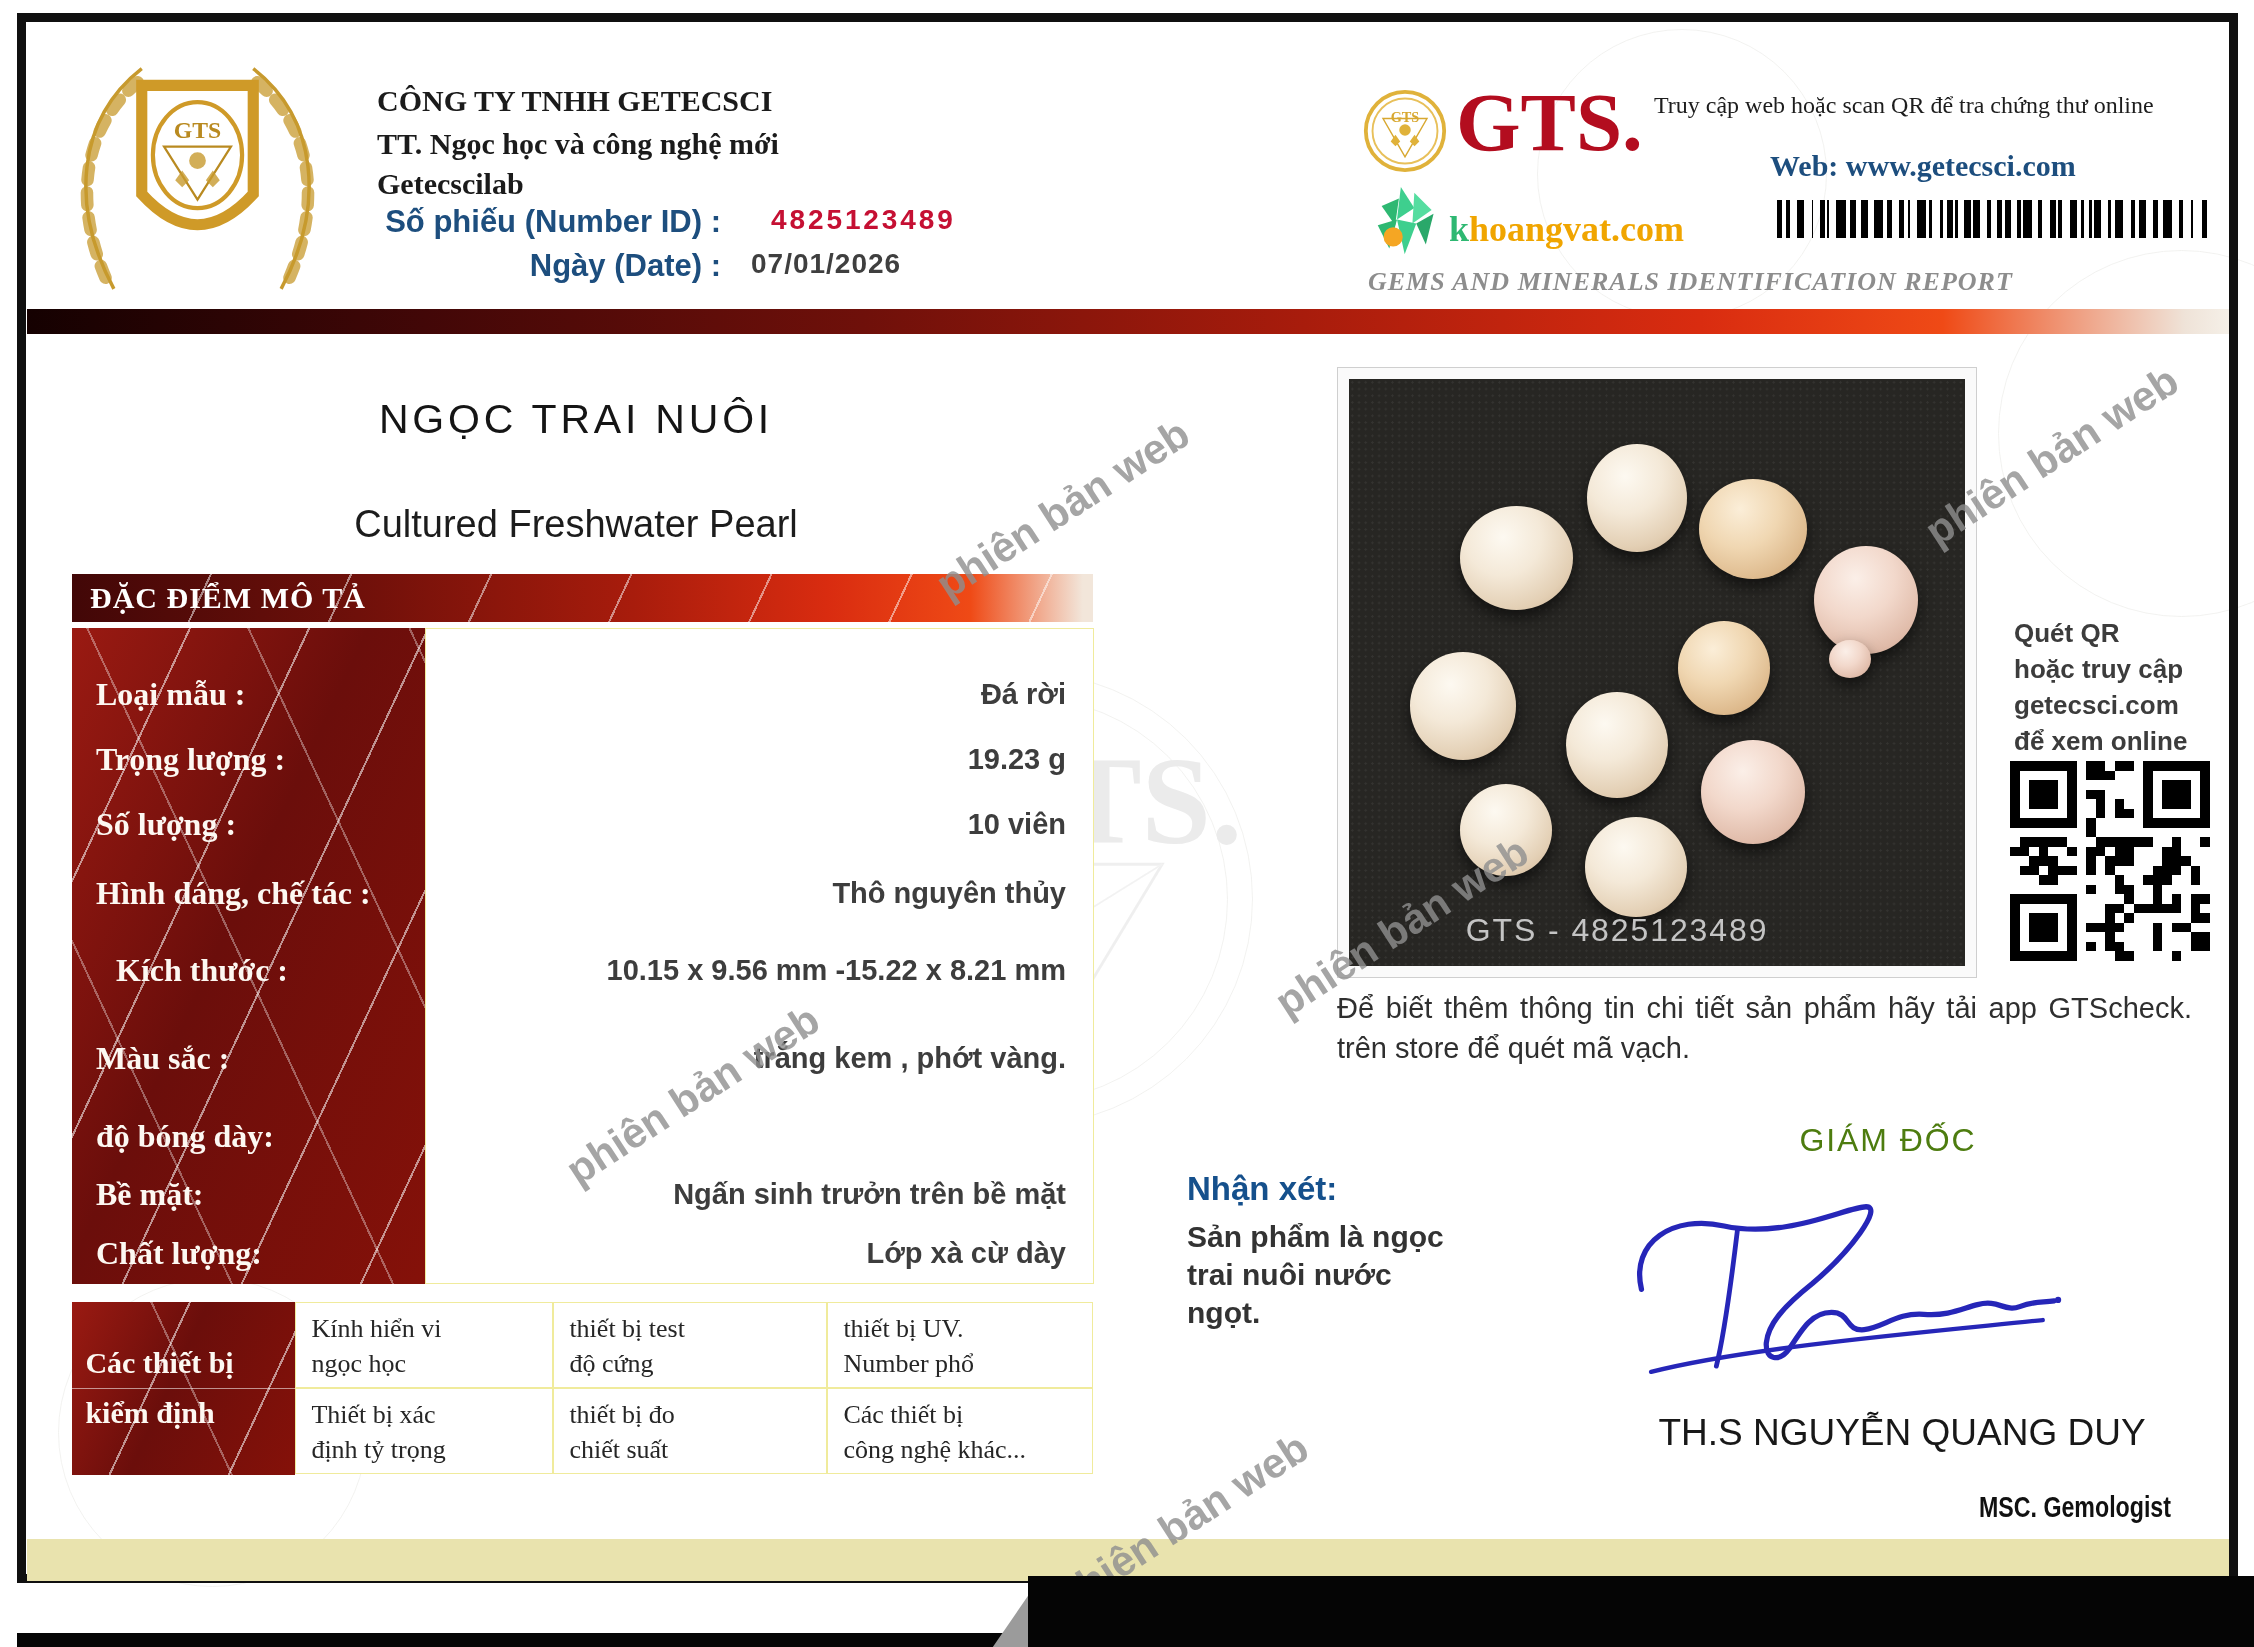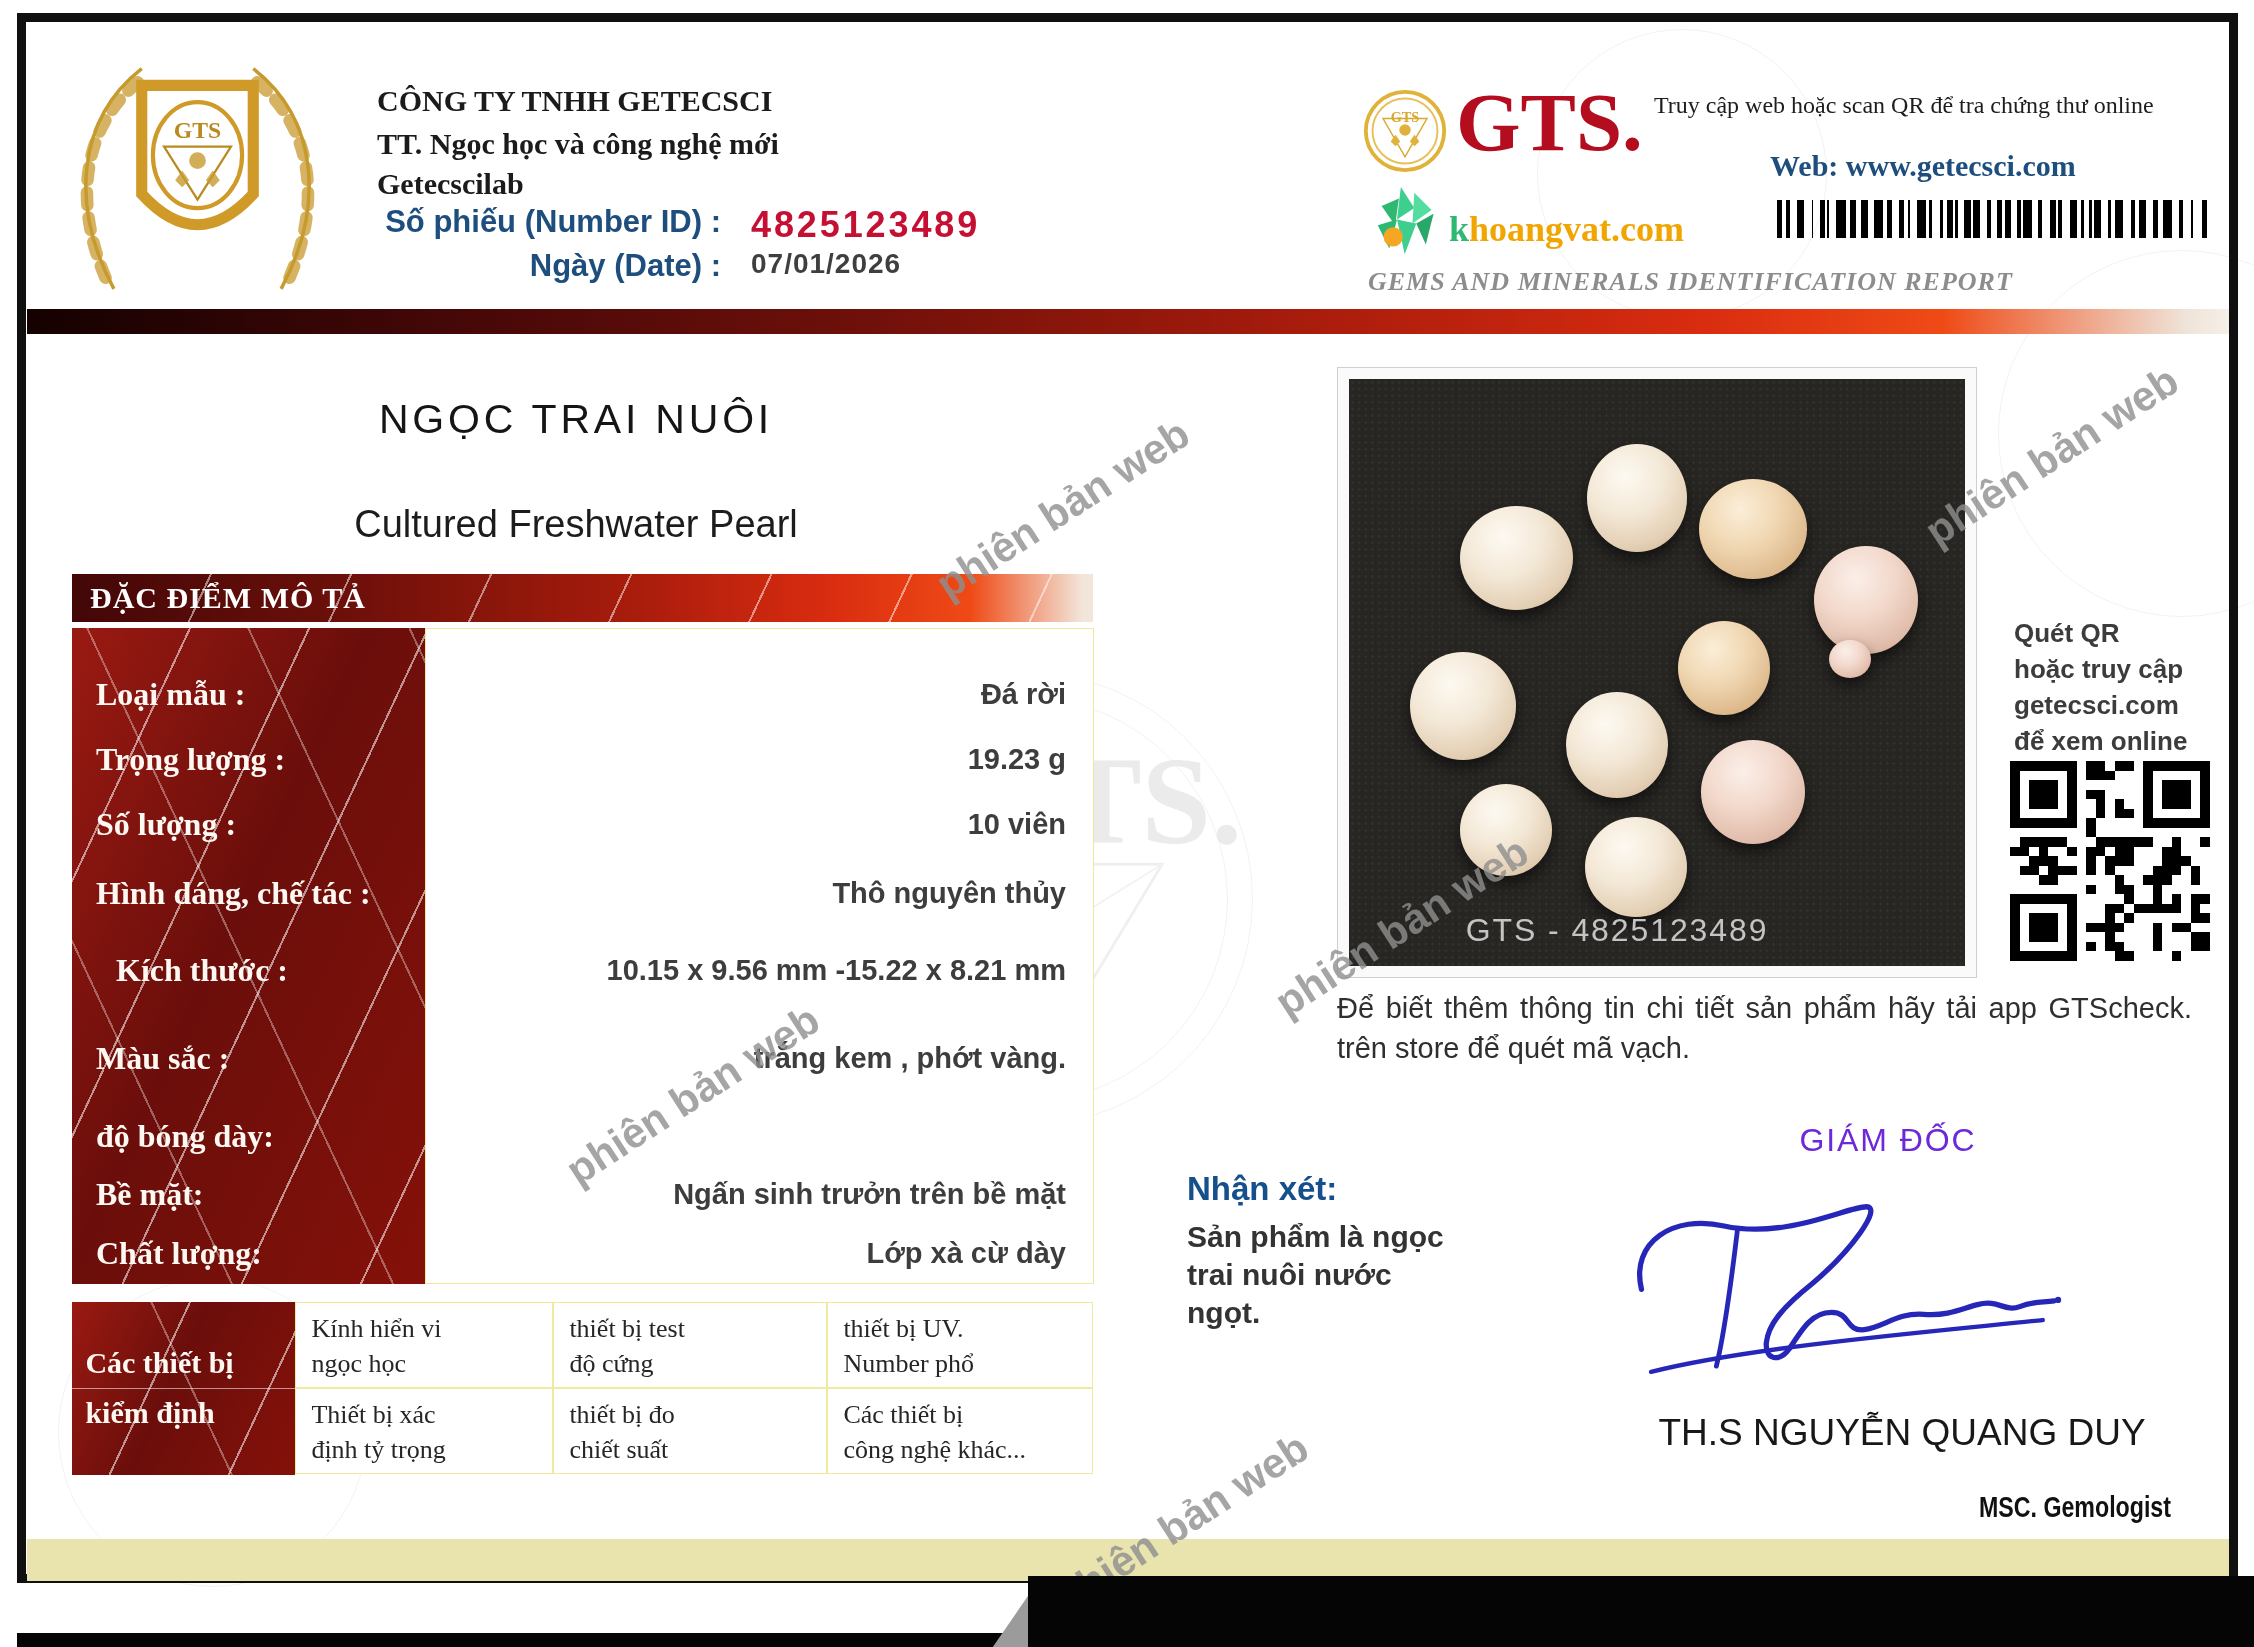--- a/index.html
+++ b/index.html
@@ -8,21 +8,21 @@
   .abs{position:absolute;}
   
   .card-border{left:17.3px;top:13.4px;width:2221px;height:1570px;border:9.6px solid #101010;
                box-sizing:border-box;background:transparent;}
   
   .faint-circle{border:1.9px solid #ededea;border-radius:50%;opacity:.7;}
   .emblem-text{font-family:"Liberation Serif",serif;font-weight:bold;color:#ebebeb;}
   .emblem-tri{opacity:.8;}
   .company-line{font-family:"Liberation Serif",serif;font-weight:bold;font-size:30px;color:#1b1b1b;line-height:38px;}
   .field-label{font-weight:bold;font-size:31px;color:#1d4e7e;text-align:right;}
-  .id-value{font-weight:bold;font-size:36px;color:#c51033;letter-spacing:2.9px;}
+  .id-value{font-weight:bold;font-size:28px;color:#c51033;letter-spacing:2.9px;margin-left:20px;}
   .date-value{font-weight:bold;font-size:28px;color:#3f3f3f;letter-spacing:1px;}
   .gts-wordmark{font-family:"Liberation Serif",serif;font-weight:bold;font-size:83px;color:#b30d1f;line-height:86px;}
   .khoangvat{font-family:"Liberation Serif",serif;font-weight:bold;font-size:36px;}
   .khoangvat .k{color:#2eb872;}
   .khoangvat .rest{color:#f0a500;}
   .report-line{font-family:"Liberation Serif",serif;font-weight:bold;font-style:italic;
                font-size:26px;color:#8d8d8d;letter-spacing:1px;}
   .online-hint{font-family:"Liberation Serif",serif;font-size:24px;color:#1d1d1d;}
   .web-line{font-family:"Liberation Serif",serif;font-weight:bold;font-size:30px;color:#1d4e7e;}
   .divider-bar{left:27px;top:309px;width:2202px;height:25px;
@@ -62,21 +62,21 @@
     box-shadow:0 7.7px 15.4px rgba(0,0,0,.55);}
   .pearl.gold{background:radial-gradient(circle at 38% 30%,#fbeed8 0%,#f0d7b2 40%,#ddb98c 75%,#bf9a6b 100%);}
   .pearl.pink{background:radial-gradient(circle at 40% 30%,#fbefe8 0%,#f2d8cb 40%,#e0bba9 75%,#c39a87 100%);}
   .photo-caption{position:absolute;left:67px;width:403px;bottom:17.3px;text-align:center;
     font-size:32px;color:#c4c4c4;letter-spacing:1.9px;}
   
   .qr-hint{font-weight:bold;font-size:26px;color:#3c3c3c;line-height:36px;}
   .note-app{font-size:29px;color:#2f2f2f;line-height:40px;text-align:justify;}
   .remark-label{font-weight:bold;font-size:33px;color:#15508c;}
   .remark-text{font-weight:bold;font-size:30px;color:#333333;line-height:38px;}
-  .director{font-size:32px;color:#6d28d9;letter-spacing:1.9px;text-align:center;}
+  .director{font-size:32px;color:#4d7c0f;letter-spacing:1.9px;text-align:center;}
   .signer-name{font-size:37px;color:#181818;text-align:center;}
   .credential{font-weight:bold;font-size:29px;color:#111;text-align:right;
     transform:scaleX(.8);transform-origin:100% 50%;}
   
   .wm{position:absolute;color:#8f8f8f;opacity:.8;font-weight:600;font-size:42px;
     transform:rotate(-33deg);white-space:nowrap;z-index:30;}
   
   .yellow-bar{left:27px;top:1539px;width:2202px;height:42px;background:#e9e3ae;}
   .black-strip{left:17.3px;top:1633px;width:1011px;height:14.4px;background:#050505;}
   .black-block{left:1028px;top:1576px;width:1227px;height:72px;background:#050505;}

